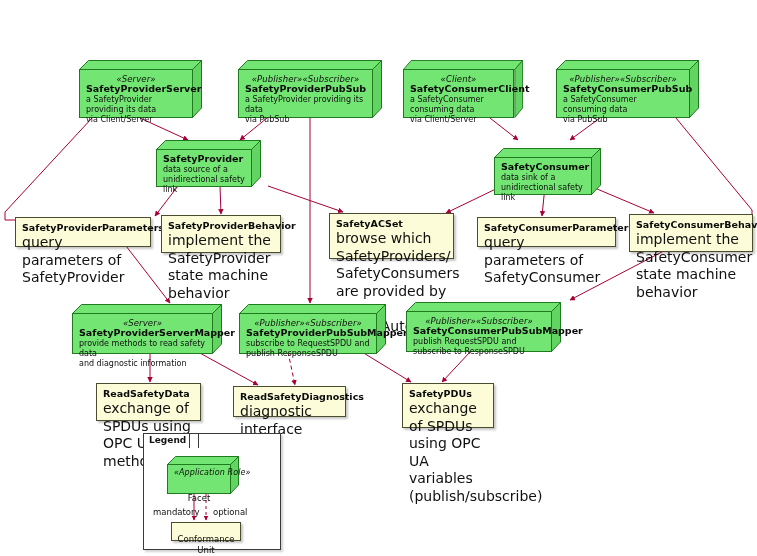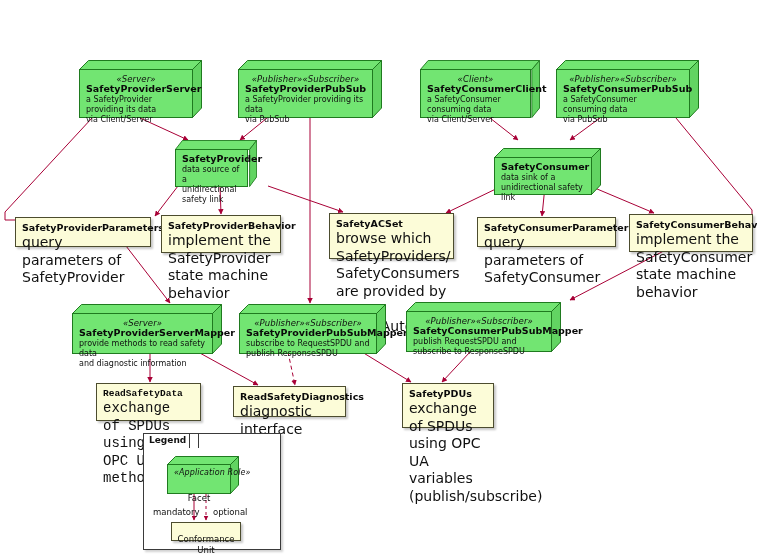--- a/index.html
+++ b/index.html
@@ -156,21 +156,21 @@
     <div class="body">
       <div class="txt">
         <div class="stereo">«Publisher»«Subscriber»</div>
         <div class="fname">SafetyProviderPubSub</div>
         <div class="fdesc" style="white-space:pre-line">a SafetyProvider providing its data
 via PubSub</div>
       </div>
     </div>
   </div>
 
-  <div class="facet" style="left:420px;top:60px;width:120px;height:58px;padding-left:44px;">
+  <div class="facet" style="left:403px;top:60px;width:120px;height:58px;padding-left:44px;">
     <svg class="lid" viewBox="0 0 140 58" preserveAspectRatio="none">
       <polygon points="0.5,9.5 9.5,0.5 139.5,0.5 130.5,9.5" fill="#72E572" stroke="#1F7A1F" stroke-width="1"></polygon>
       <polygon points="130.5,9.5 139.5,0.5 139.5,48 130.5,57.5" fill="#62D462" stroke="#1F7A1F" stroke-width="1"></polygon>
     </svg>
     <div class="body">
       <div class="txt">
         <div class="stereo">«Client»</div>
         <div class="fname">SafetyConsumerClient</div>
         <div class="fdesc" style="white-space:pre-line">a SafetyConsumer consuming data
 via Client/Server</div>
@@ -186,21 +186,21 @@
     <div class="body">
       <div class="txt">
         <div class="stereo">«Publisher»«Subscriber»</div>
         <div class="fname">SafetyConsumerPubSub</div>
         <div class="fdesc" style="white-space:pre-line">a SafetyConsumer consuming data
 via PubSub</div>
       </div>
     </div>
   </div>
 
-  <div class="facet" style="left:175px;top:140px;width:82px;height:47px;padding-left:28px;">
+  <div class="facet" style="left:156px;top:140px;width:105px;height:47px;padding-left:28px;">
     <svg class="lid" viewBox="0 0 105 47" preserveAspectRatio="none">
       <polygon points="0.5,9.5 9.5,0.5 104.5,0.5 95.5,9.5" fill="#72E572" stroke="#1F7A1F" stroke-width="1"></polygon>
       <polygon points="95.5,9.5 104.5,0.5 104.5,37 95.5,46.5" fill="#62D462" stroke="#1F7A1F" stroke-width="1"></polygon>
     </svg>
     <div class="body">
       <div class="txt">
         <div class="fname left">SafetyProvider</div>
         <div class="fdesc" style="white-space:pre-line">data source of a
 unidirectional safety link</div>
       </div>
@@ -288,21 +288,21 @@
     <div class="body">
       <div class="txt">
         <div class="stereo">«Publisher»«Subscriber»</div>
         <div class="fname">SafetyConsumerPubSubMapper</div>
         <div class="fdesc" style="white-space:pre-line">publish RequestSPDU and
 subscribe to ResponseSPDU</div>
       </div>
     </div>
   </div>
 
-  <div class="cu" style="left:96px;top:383px;width:105px;height:38px;font-family:Liberation Mono, monospace;">
+  <div class="cu" style="left:96px;top:383px;width:105px;height:38px;">
     <div class="cuname">ReadSafetyData</div>
     <div class="cudesc" style="white-space:pre-line">exchange of SPDUs using
 OPC UA methods</div>
   </div>
 
   <div class="cu" style="left:233px;top:386px;width:113px;height:31px;">
     <div class="cuname">ReadSafetyDiagnostics</div>
     <div class="cudesc" style="white-space:pre-line">diagnostic interface</div>
   </div>
 

